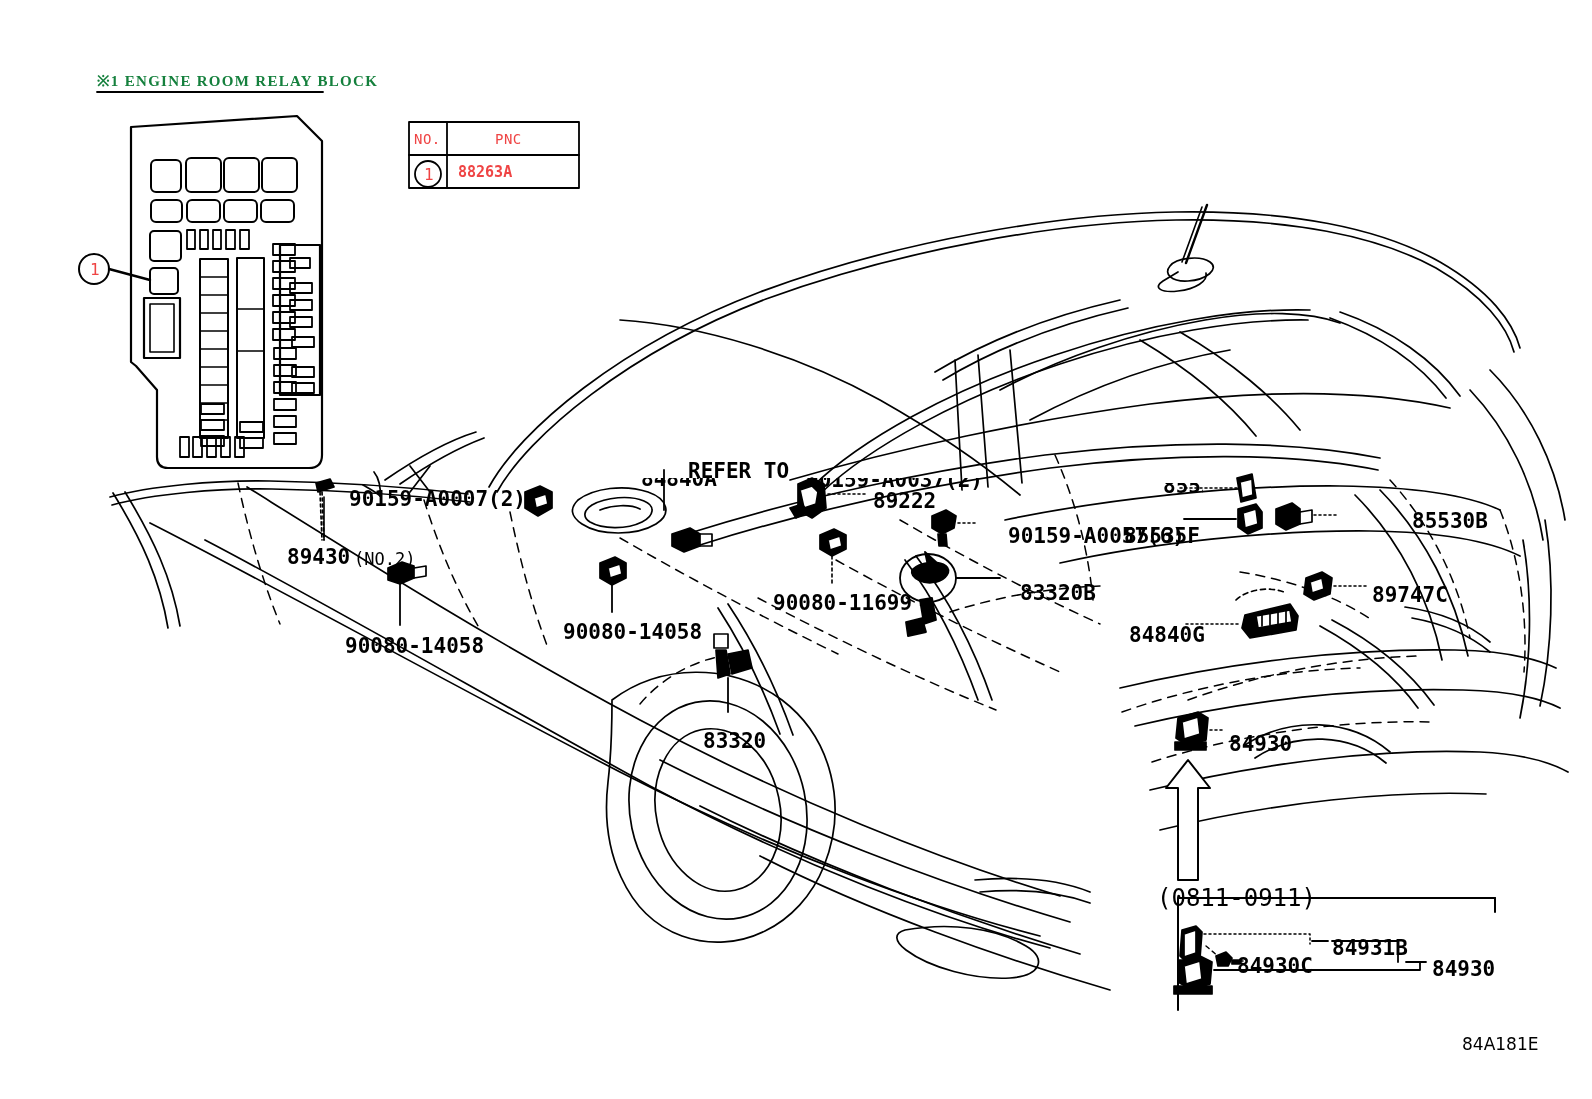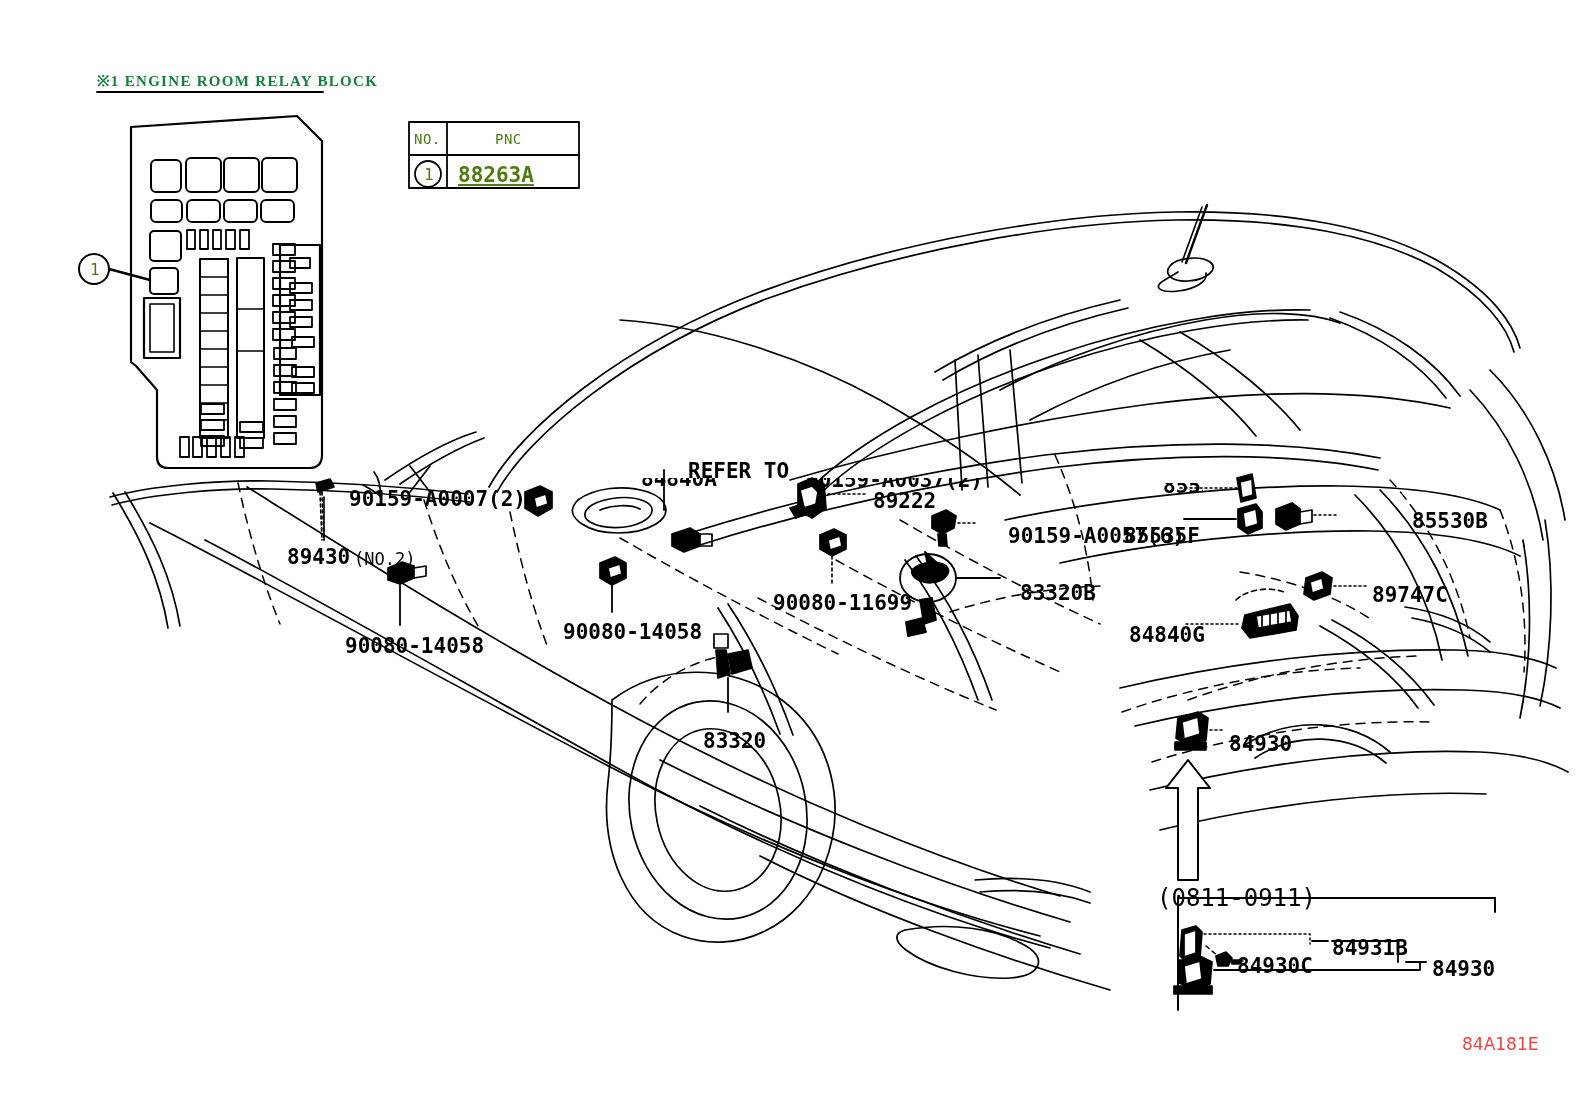--- a/index.html
+++ b/index.html
@@ -46,30 +46,30 @@
     font-family: Liberation Serif, serif;
     font-size: 15px;
     font-weight: bold;
     letter-spacing: 1.3px;
     color: #15803d;
     white-space: nowrap;
   }
   .table-txt {
     position: absolute;
     font-family: "DejaVu Sans Mono", monospace;
-    color: #4d7c0f;
+    color: #ef4444;
     white-space: nowrap;
   }
   .th-txt { font-size: 14px; font-weight: normal; letter-spacing: 0.5px;}
-  .pnc-txt { font-size: 21px; font-weight: bold; text-decoration: underline; }
+  .pnc-txt { font-size: 15px; font-weight: bold; }
   .code-txt {
     position: absolute;
     font-family: "DejaVu Sans", sans-serif;
     font-size: 17px;
-    color: #ef4444;
+    color: #000000;
     white-space: nowrap;
   }
   .clip-box {
     position: absolute;
     overflow: hidden;
   }
 </style>
 </head>
 <body>
 

